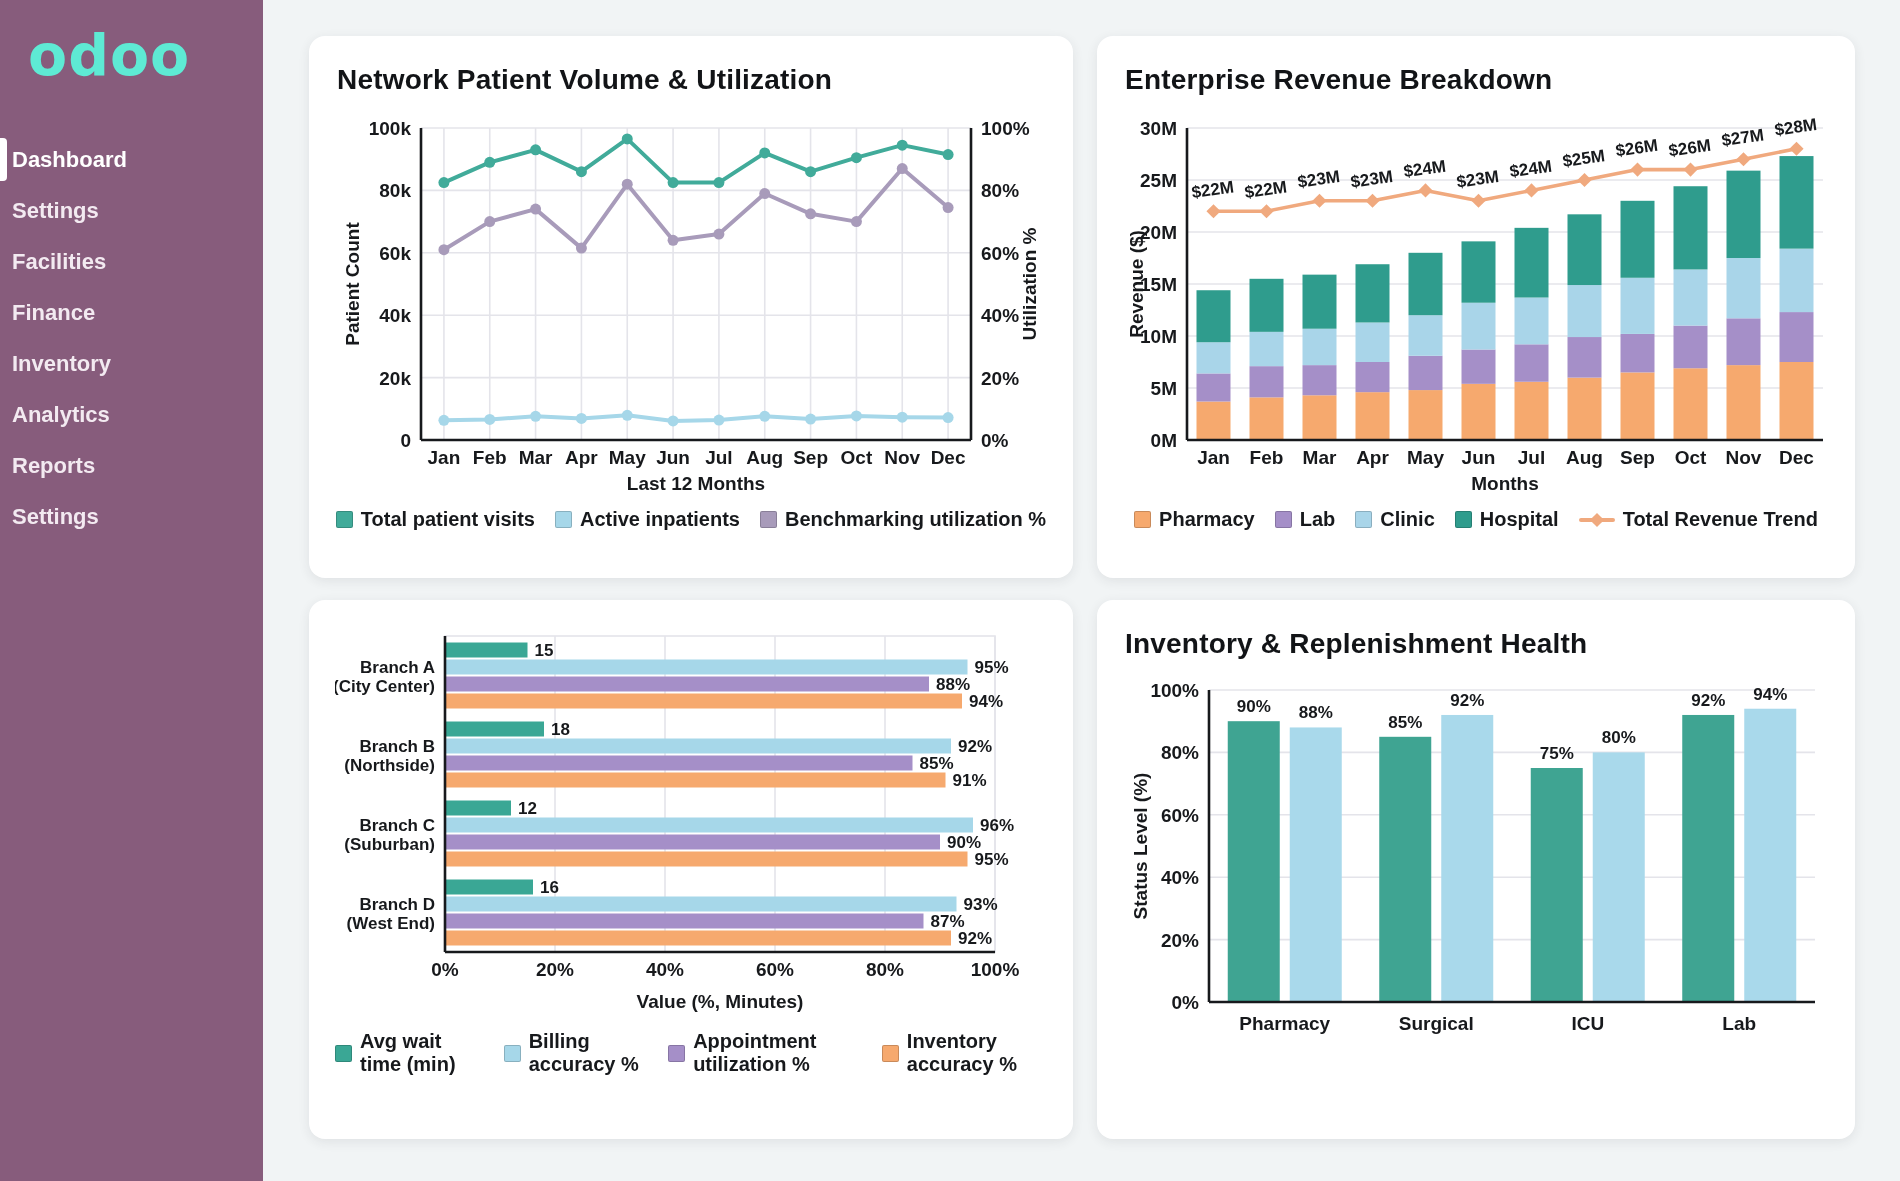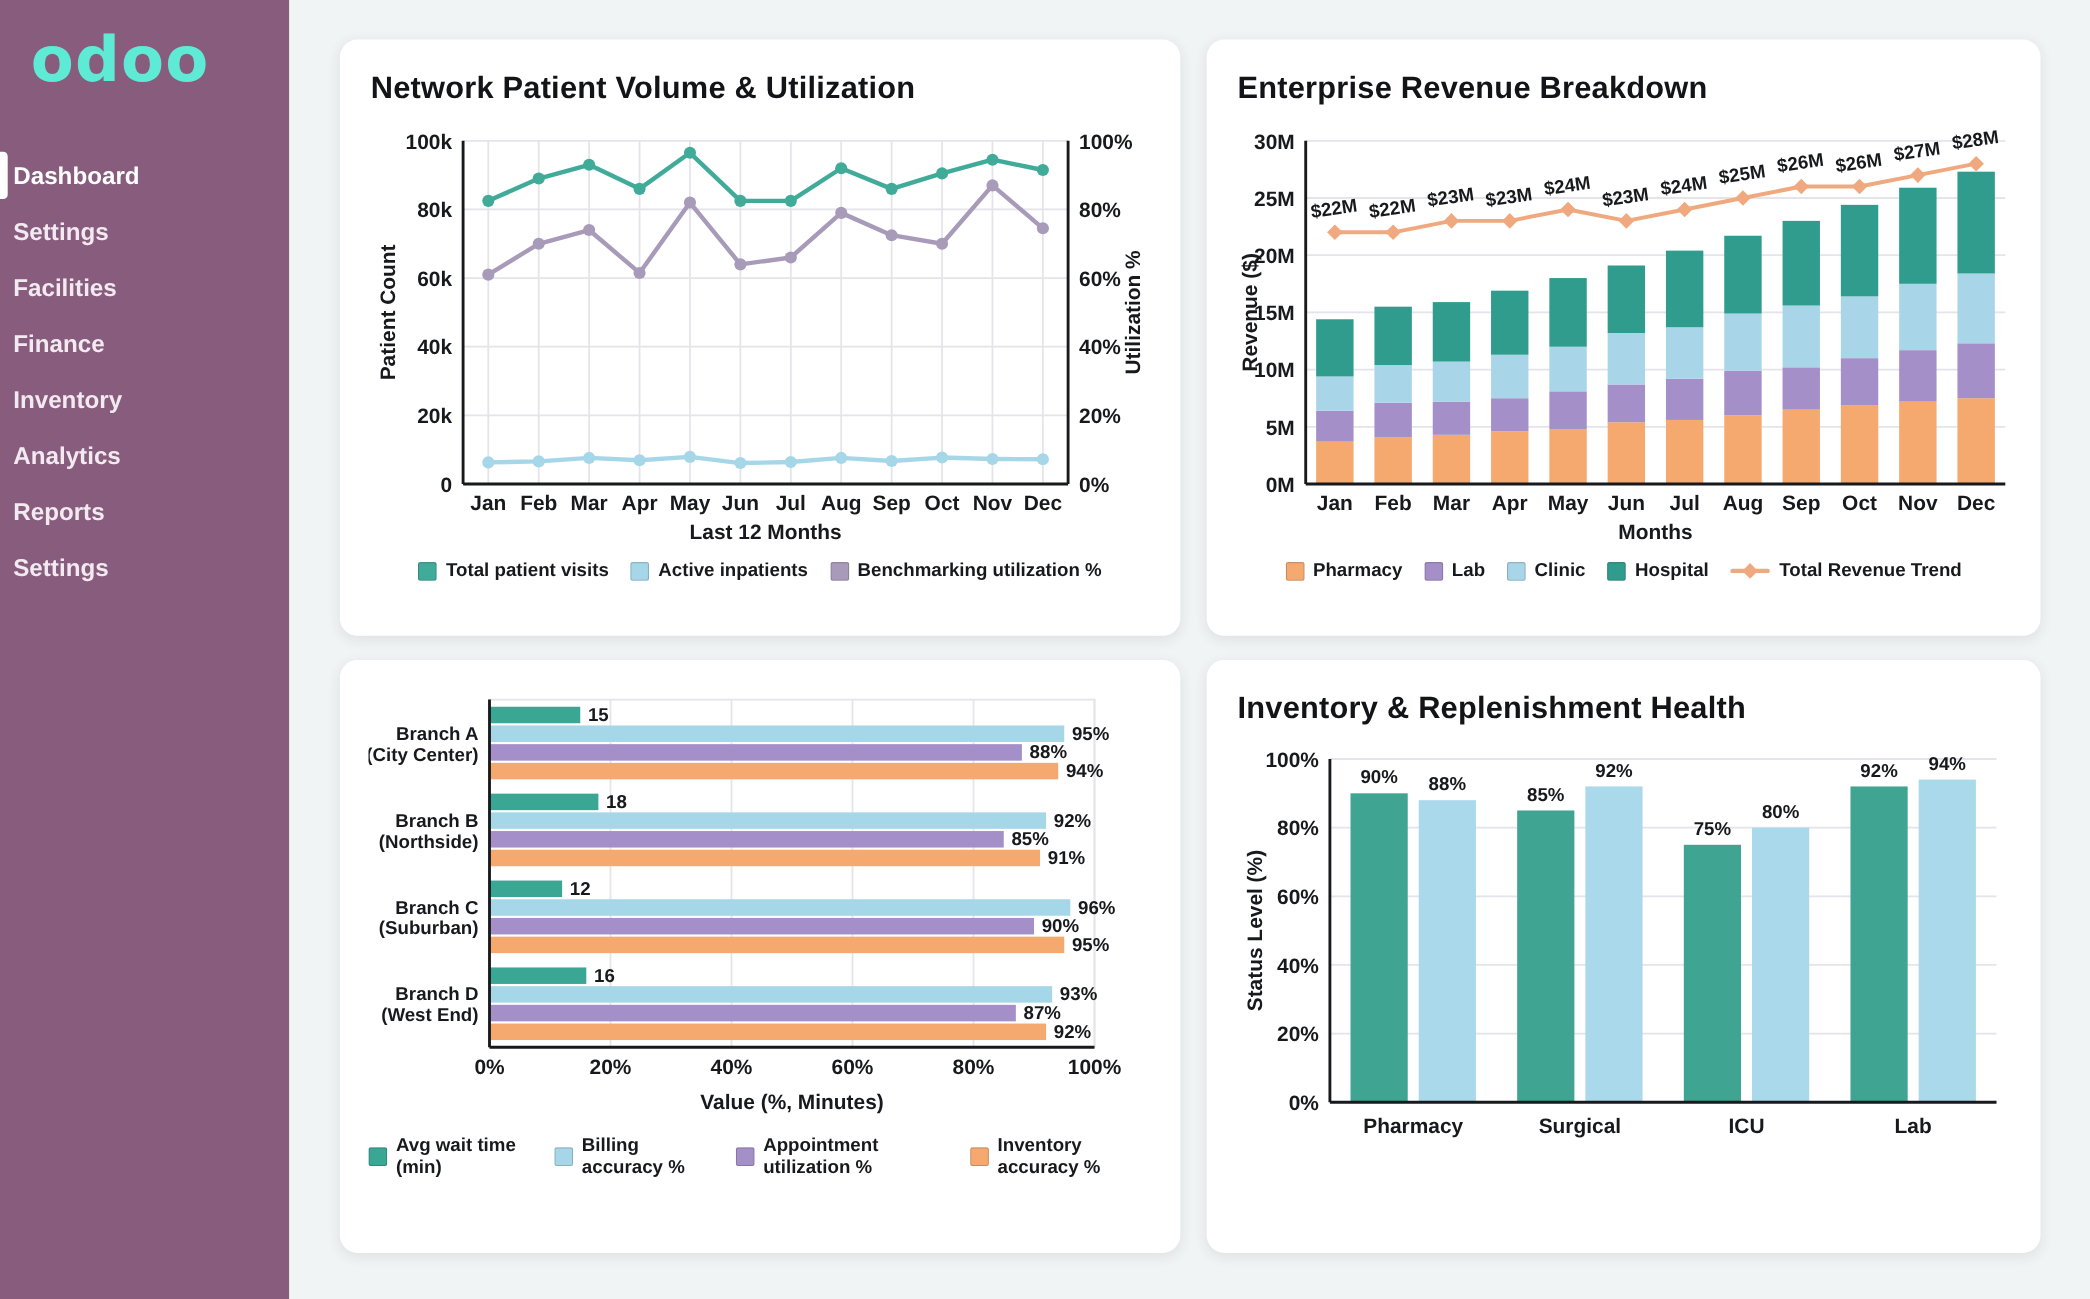--- a/index.html
+++ b/index.html
@@ -20,21 +20,21 @@
   .card h2 { font-size:28px; font-weight:700; color:#121417; margin:6px 0 12px 2px; letter-spacing:.2px; }
 
   svg text { font-family:"Liberation Sans", sans-serif; }
   .tick { font-size:19px; font-weight:700; fill:#17191c; }
   .axis-title { font-size:19px; font-weight:700; fill:#17191c; }
   .val { font-size:17px; font-weight:700; fill:#17191c; }
   .cat { font-size:17px; font-weight:700; fill:#17191c; }
 
   .legend { display:flex; justify-content:center; align-items:center; gap:20px; margin-top:4px; }
   .legend-item { display:flex; align-items:center; gap:8px; cursor:pointer; }
-  .legend-label { font-size:17px; font-weight:600; color:#17191c; }
+  .legend-label { font-size:20px; font-weight:600; color:#17191c; }
   .swatch { width:17px; height:17px; border-radius:2px; border:1px solid rgba(0,0,0,.18); flex:none; }
   .swatch-line { position:relative; width:36px; height:4px; border-radius:2px; flex:none; }
   .swatch-line .diamond { position:absolute; left:13px; top:-3px; width:10px; height:10px; transform:rotate(45deg); }
 </style>
 </head>
 <body>
 
 <div class="app">
   <aside class="sidebar">
     <div class="logo">odoo</div>

